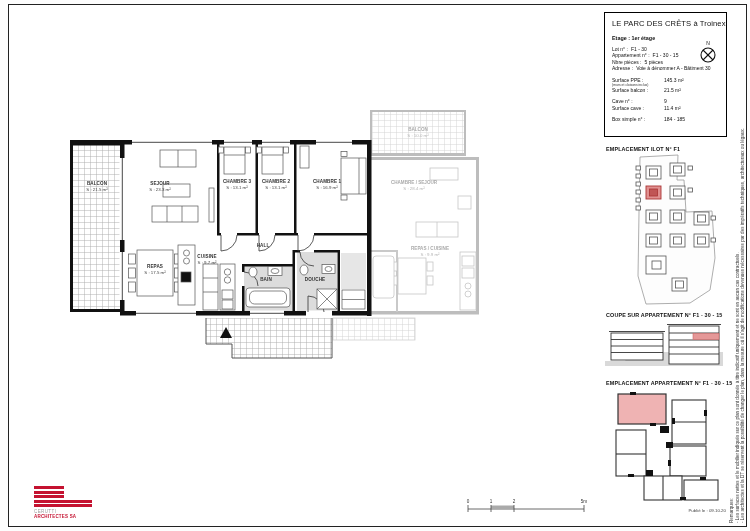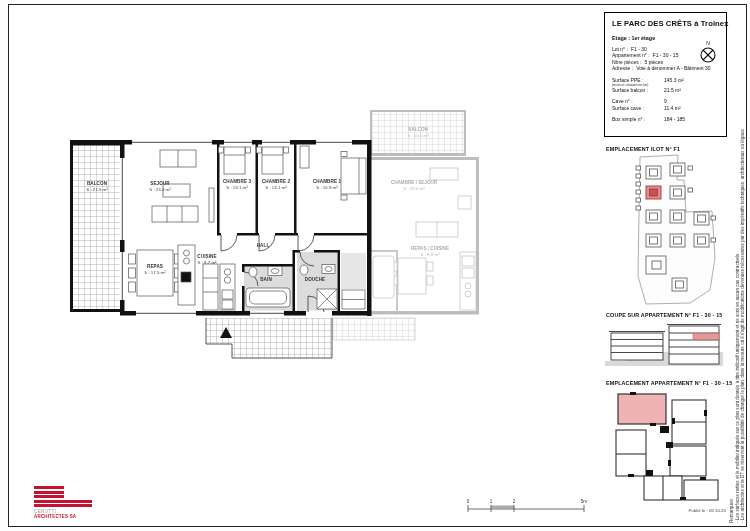--- a/index.html
+++ b/index.html
@@ -10,21 +10,21 @@
   svg text{font-family:"Liberation Sans",sans-serif;}
   .planSvg{left:0;top:0;}
   .rname{font-size:4.6px;fill:#333;font-weight:bold;letter-spacing:.1px;}
   .rarea{font-size:4.4px;fill:#444;}
   .nname{font-size:4.6px;fill:#ababab;font-weight:bold;}
   .narea{font-size:4.4px;fill:#b5b5b5;}
   .tick{font-size:4.6px;fill:#333;}
   
   .titleblock{position:absolute;left:604px;top:12px;width:123px;height:125px;border:1px solid #000;
               box-sizing:border-box;padding:6px 6px 0 7px;background:#fff;}
-  .tb-title{font-size:7.6px;font-weight:bold;letter-spacing:.1px;white-space:nowrap;}
+  .tb-title{font-size:7.6px;font-weight:normal;letter-spacing:.1px;white-space:nowrap;}
   .tb-etage{font-size:5.4px;font-weight:bold;margin-top:7px;}
   .grp{margin-top:5px;}
   .row{display:flex;font-size:5px;line-height:6.4px;}
   .row .lbl{flex:0 0 auto;}
   .row .gap{width:3px;}
   .srow{display:flex;font-size:5px;line-height:6.4px;}
   .srow .lbl{flex:0 0 52px;}
   .note{font-size:3.4px;color:#333;line-height:4px;}
   .north{right:8px;top:26px;left:auto;width:20px;height:26px;}
   .north circle,.north line{stroke:#111;stroke-width:1.1;fill:none;}

